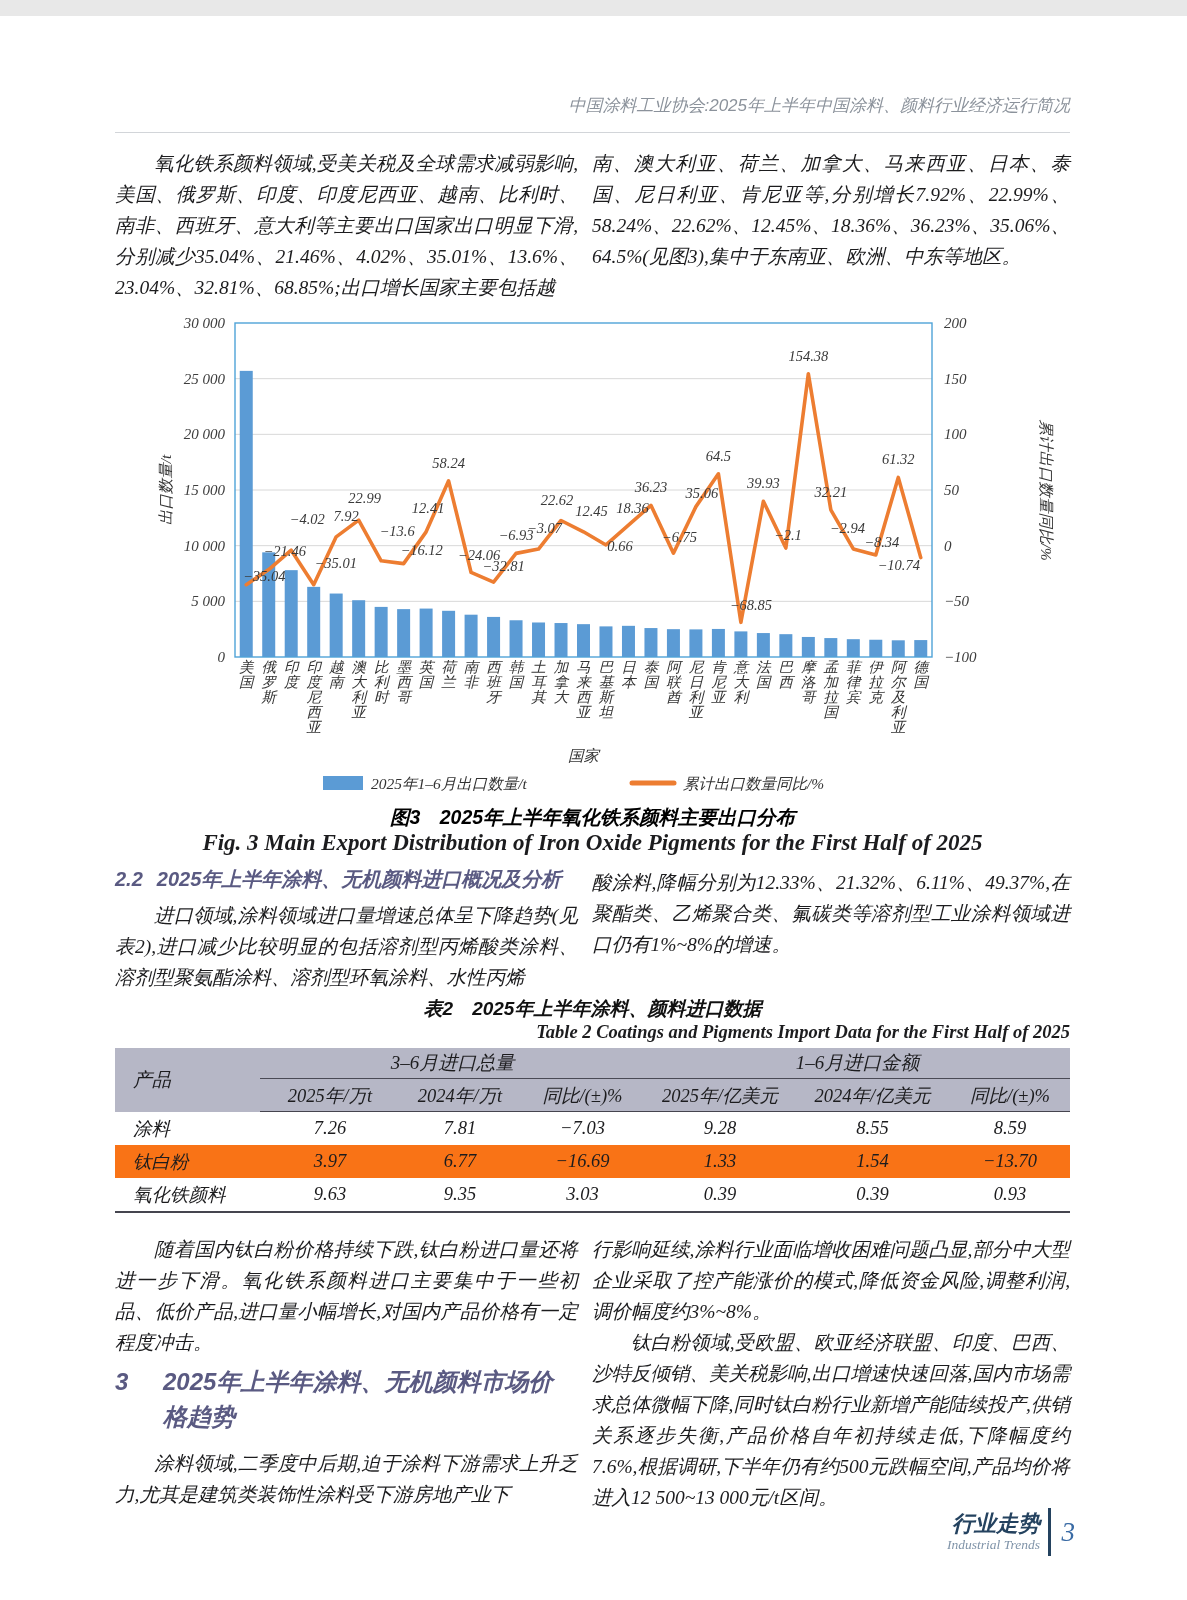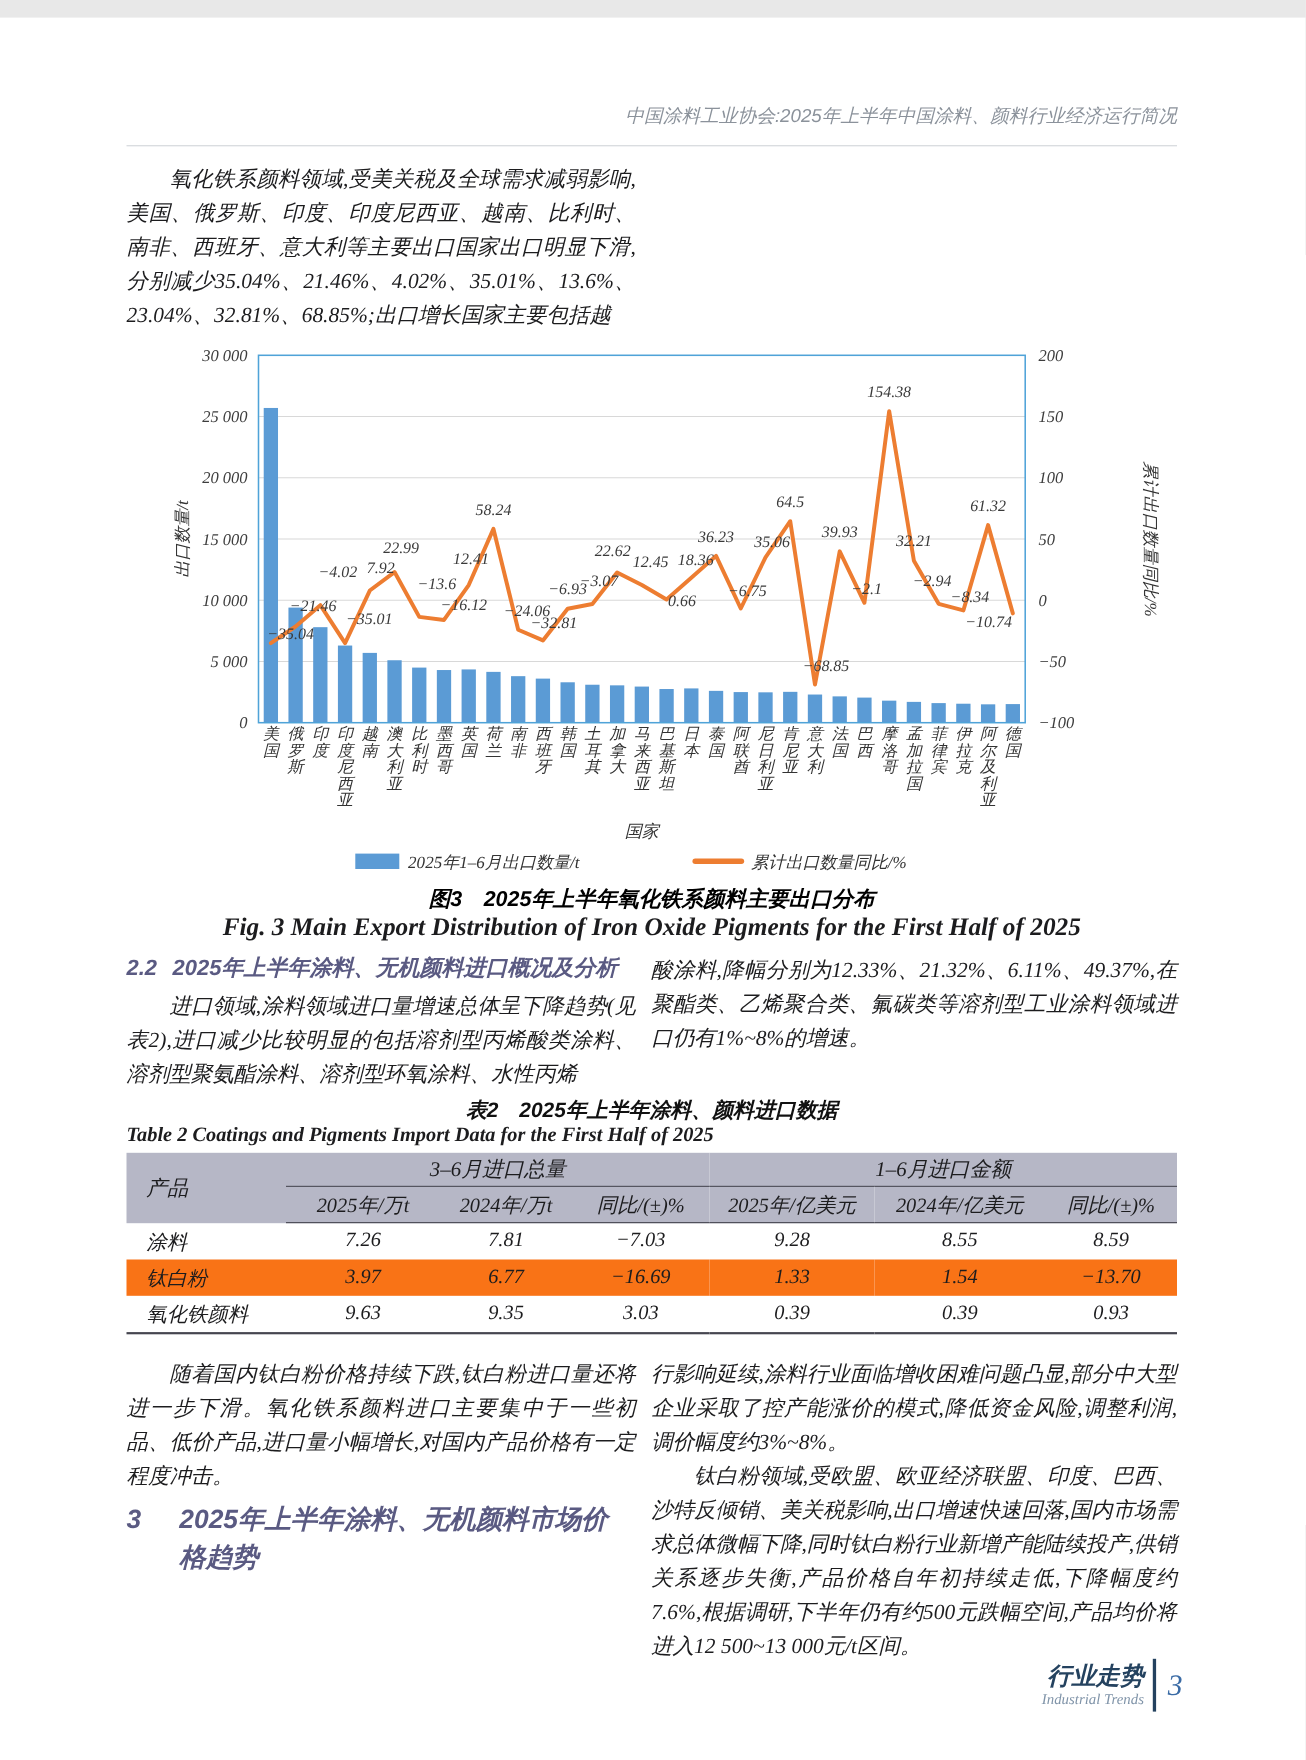--- a/index.html
+++ b/index.html
@@ -21,21 +21,21 @@
          font-family:"Liberation Sans","DejaVu Sans",sans-serif;color:#000000;}
   .figen{left:115px;top:814px;width:955px;text-align:center;font-weight:700;font-size:23px;}
   
   .sech{font-family:"Liberation Sans","DejaVu Sans",sans-serif;font-weight:700;color:#5a5a82;}
   .s22{left:115px;top:850px;width:470px;font-size:20px;}
   .s22 .num{margin-right:14px;}
   .s22L{left:115px;top:884px;width:463px;}
   .s22R{left:592px;top:851px;width:478px;}
   .tabzh{left:115px;top:980px;width:955px;text-align:center;font-weight:700;font-size:19px;
          font-family:"Liberation Sans","DejaVu Sans",sans-serif;color:#111;}
-  .taben{left:115px;top:1006px;width:955px;text-align:left;font-weight:700;font-size:18.5px;}
+  .taben{left:115px;top:1006px;width:955px;text-align:right;font-weight:700;font-size:18.5px;}
   
   .tblwrap{left:115px;top:1032px;width:955px;}
   table.t2{border-collapse:collapse;width:955px;table-layout:fixed;font-size:18.5px;
            border-bottom:2px solid #45454f;}
   table.t2 th{background:#b6b7c6;font-weight:400;}
   table.t2 .h1 th{height:28px;font-size:19px;}
   table.t2 .h2 th{height:30px;border-bottom:1.4px solid #45454f;}
   table.t2 .grp{border-bottom:1.4px solid #4a4a55;}
   table.t2 th.prod{text-align:left;padding-left:18px;border-bottom:none;}
   table.t2 td{height:31px;text-align:center;}
@@ -59,20 +59,21 @@
 </style>
 </head>
 <body>
 
 <div class="page">
 
   <div class="abs hdr">中国涂料工业协会:2025年上半年中国涂料、颜料行业经济运行简况</div>
   <div class="abs hrule"></div>
 
   <div class="abs para ind introL">氧化铁系颜料领域,受美关税及全球需求减弱影响,美国、俄罗斯、印度、印度尼西亚、越南、比利时、南非、西班牙、意大利等主要出口国家出口明显下滑,分别减少35.04%、21.46%、4.02%、35.01%、13.6%、23.04%、32.81%、68.85%;出口增长国家主要包括越</div>
+  <div class="abs para introR">南、澳大利亚、荷兰、加拿大、马来西亚、日本、泰国、尼日利亚、肯尼亚等,分别增长7.92%、22.99%、58.24%、22.62%、12.45%、18.36%、36.23%、35.06%、64.5%(见图3),集中于东南亚、欧洲、中东等地区。</div>
 
   <div class="abs chart">
     <svg id="chart-svg" width="948" height="488" viewBox="0 0 948 488" xmlns="http://www.w3.org/2000/svg" style="font-family: &quot;Liberation Serif&quot;, &quot;DejaVu Serif&quot;, serif;">
         <line x1="108" x2="805" y1="295.3333333333333" y2="295.3333333333333" stroke="#d8d8d8" stroke-width="1"></line>
         <line x1="108" x2="805" y1="239.66666666666669" y2="239.66666666666669" stroke="#d8d8d8" stroke-width="1"></line>
         <line x1="108" x2="805" y1="184" y2="184" stroke="#d8d8d8" stroke-width="1"></line>
         <line x1="108" x2="805" y1="128.33333333333334" y2="128.33333333333334" stroke="#d8d8d8" stroke-width="1"></line>
         <line x1="108" x2="805" y1="72.66666666666663" y2="72.66666666666663" stroke="#d8d8d8" stroke-width="1"></line>
         <rect x="112.74193548387098" y="64.87333333333333" width="13" height="286.12666666666667" fill="#5B9BD5"></rect>
         <rect x="135.2258064516129" y="246.34666666666666" width="13" height="104.65333333333334" fill="#5B9BD5"></rect>
@@ -263,20 +264,21 @@
     </table>
   </div>
 
   <div class="abs para ind lowL1">随着国内钛白粉价格持续下跌,钛白粉进口量还将进一步下滑。氧化铁系颜料进口主要集中于一些初品、低价产品,进口量小幅增长,对国内产品价格有一定程度冲击。</div>
 
   <div class="abs sech s3">
     <span class="n3">3</span>
     <span class="t3">2025年上半年涂料、无机颜料市场价格趋势</span>
   </div>
 
+  <div class="abs para ind lowL2">涂料领域,二季度中后期,迫于涂料下游需求上升乏力,尤其是建筑类装饰性涂料受下游房地产业下</div>
 
   <div class="abs para lowR">
     <p>行影响延续,涂料行业面临增收困难问题凸显,部分中大型企业采取了控产能涨价的模式,降低资金风险,调整利润,调价幅度约3%~8%。</p>
     <p class="ind">钛白粉领域,受欧盟、欧亚经济联盟、印度、巴西、沙特反倾销、美关税影响,出口增速快速回落,国内市场需求总体微幅下降,同时钛白粉行业新增产能陆续投产,供销关系逐步失衡,产品价格自年初持续走低,下降幅度约7.6%,根据调研,下半年仍有约500元跌幅空间,产品均价将进入12 500~13 000元/t区间。</p>
   </div>
 
   <div class="abs foot">
     <div class="fzh">
       <span class="z">行业走势</span>
       <span class="e">Industrial Trends</span>

